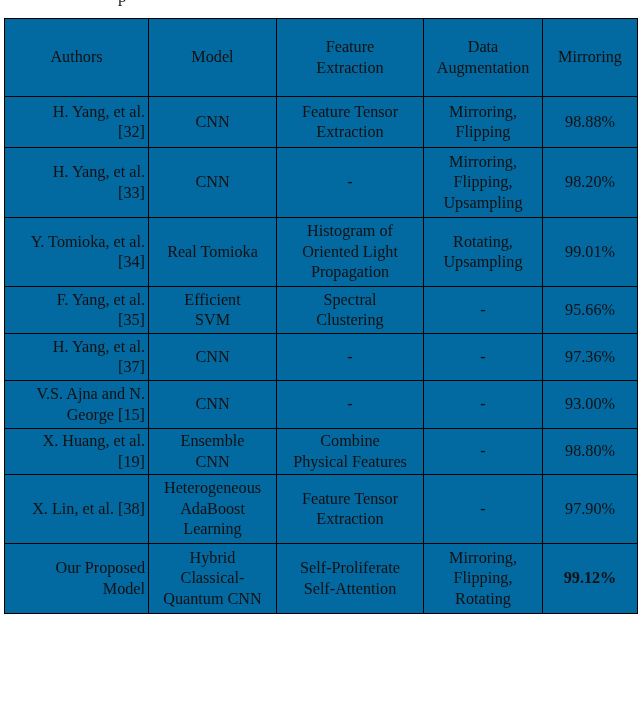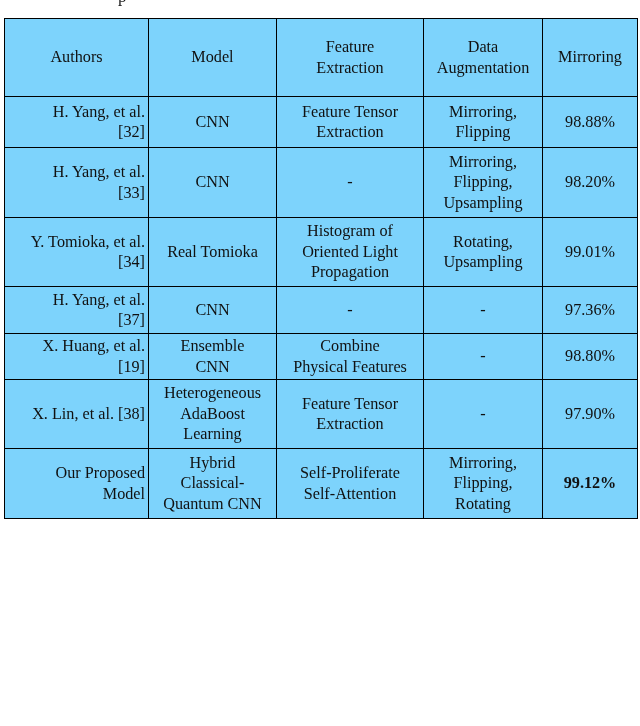--- a/index.html
+++ b/index.html
@@ -40,21 +40,21 @@
     position: absolute;
     left: 4px;
     top: 18px;
     width: 633px;
   }
 
   table.cmp {
     border-collapse: collapse;
     table-layout: fixed;
     width: 633px;
-    background: #7dd3fc;
+    background: #0369a1;
   }
 
   table.cmp td, table.cmp th {
     border: 1.6px solid #000000;
     font-weight: normal;
     font-size: 16.2px;
     line-height: 1.26;
     padding: 2px 3px;
     vertical-align: middle;
     color: #111111;
@@ -187,20 +187,40 @@
           </td>
           <td class="col-aug">
             <span>Rotating,</span><br>
             <span>Upsampling</span>
           </td>
           <td class="col-acc">
             <span>99.01%</span>
           </td>
         </tr>
 
+        <tr class="rowh-4">
+          <td class="col-authors">
+            <span>F. Yang, et al.</span><br>
+            <span>[35]</span>
+          </td>
+          <td class="col-model">
+            <span>Efficient</span><br>
+            <span>SVM</span>
+          </td>
+          <td class="col-feature">
+            <span>Spectral</span><br>
+            <span>Clustering</span>
+          </td>
+          <td class="col-aug">
+            <span>-</span>
+          </td>
+          <td class="col-acc">
+            <span>95.66%</span>
+          </td>
+        </tr>
 
 
         <tr class="rowh-6">
           <td class="col-authors">
             <span>H. Yang, et al.</span><br>
             <span>[37]</span>
           </td>
           <td class="col-model">
             <span>CNN</span>
           </td>
@@ -208,20 +228,38 @@
             <span>-</span>
           </td>
           <td class="col-aug">
             <span>-</span>
           </td>
           <td class="col-acc">
             <span>97.36%</span>
           </td>
         </tr>
 
+        <tr class="rowh-7">
+          <td class="col-authors">
+            <span>V.S. Ajna and N.</span><br>
+            <span>George [15]</span>
+          </td>
+          <td class="col-model">
+            <span>CNN</span>
+          </td>
+          <td class="col-feature">
+            <span>-</span>
+          </td>
+          <td class="col-aug">
+            <span>-</span>
+          </td>
+          <td class="col-acc">
+            <span>93.00%</span>
+          </td>
+        </tr>
 
         <tr class="rowh-8">
           <td class="col-authors">
             <span>X. Huang, et al.</span><br>
             <span>[19]</span>
           </td>
           <td class="col-model">
             <span>Ensemble</span><br>
             <span>CNN</span>
           </td>

